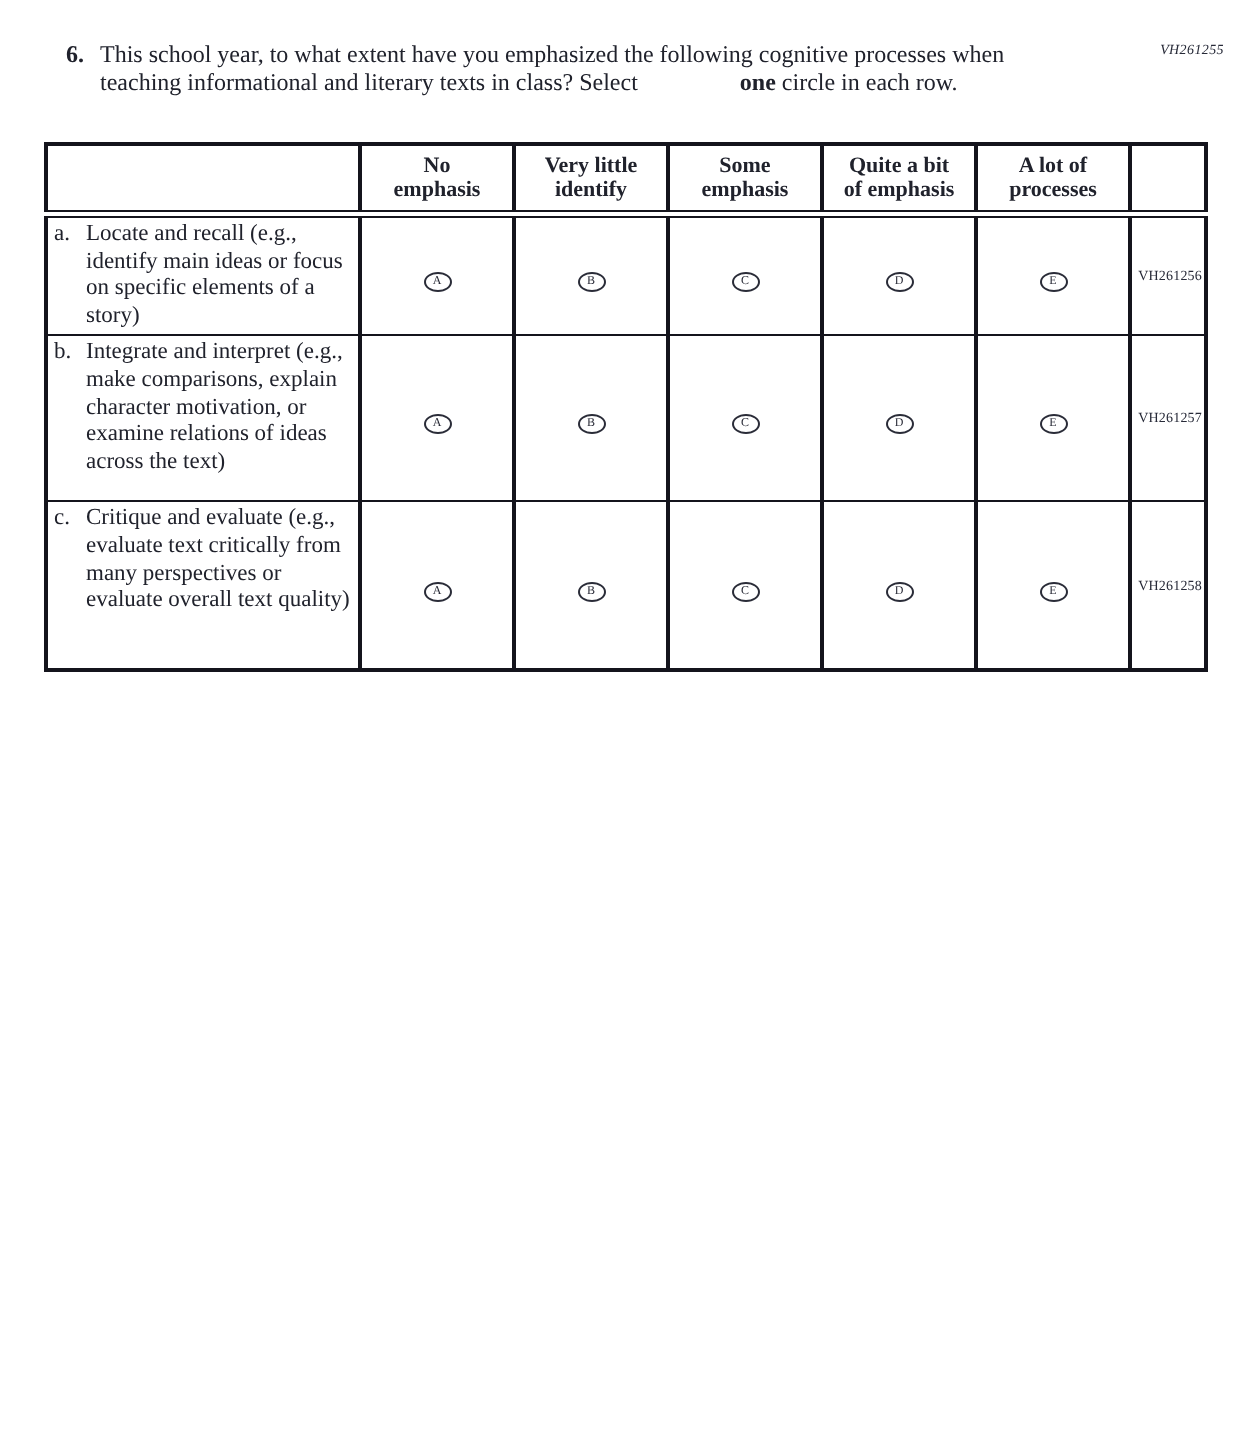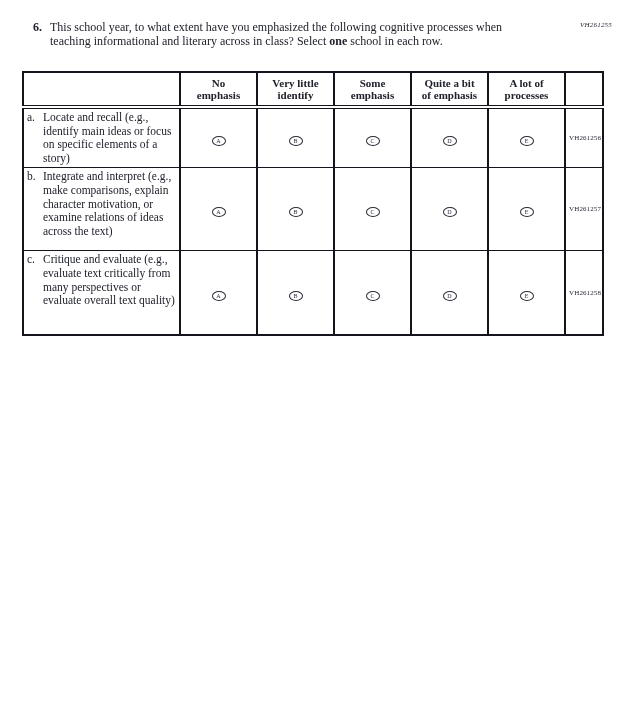--- a/index.html
+++ b/index.html
@@ -14,21 +14,21 @@
   .page { position: relative; width: 621px; height: 725px; }
 
   .top-code {
     position: absolute; top: 0; right: 9px;
     font-size: 7px; letter-spacing: 0.2px; color: #272a38; font-style: italic;
   }
 
   .question { display: flex; margin: 21px 0 0 33px; width: 505px; }
   .q-num { font-weight: bold; width: 17px; flex-shrink: 0; font-size: 12px; line-height: 13.5px; }
   .q-text { margin: 0; font-size: 12px; line-height: 13.5px; width: 488px; }
-  .q-text b { font-weight: bold; }
+  .q-text b { font-weight: bold; margin-left: 48px; }
 
   table.survey {
     border-collapse: collapse;
     table-layout: fixed;
     width: 580px;
     margin: 23px 0 0 22px;
     border: 2px solid #14141c;
   }
   .survey th, .survey td {
     border-left: 2px solid #14141c;
@@ -79,21 +79,21 @@
 </style>
 </head>
 <body>
 
 <div class="page">
 
   <span class="top-code">VH261255</span>
 
   <div class="question">
     <span class="q-num">6.</span>
-    <p class="q-text"><span>This school year, to what extent have you emphasized the following cognitive processes when teaching informational and literary across in class? Select </span><b>one</b><span> school in each row.</span></p>
+    <p class="q-text"><span>This school year, to what extent have you emphasized the following cognitive processes when teaching informational and literary texts in class? Select </span><b>one</b><span> circle in each row.</span></p>
   </div>
 
   <table class="survey">
     <colgroup>
       <col style="width:157px">
       <col style="width:77px">
         <col style="width:77px">
         <col style="width:77px">
         <col style="width:77px">
         <col style="width:77px">

